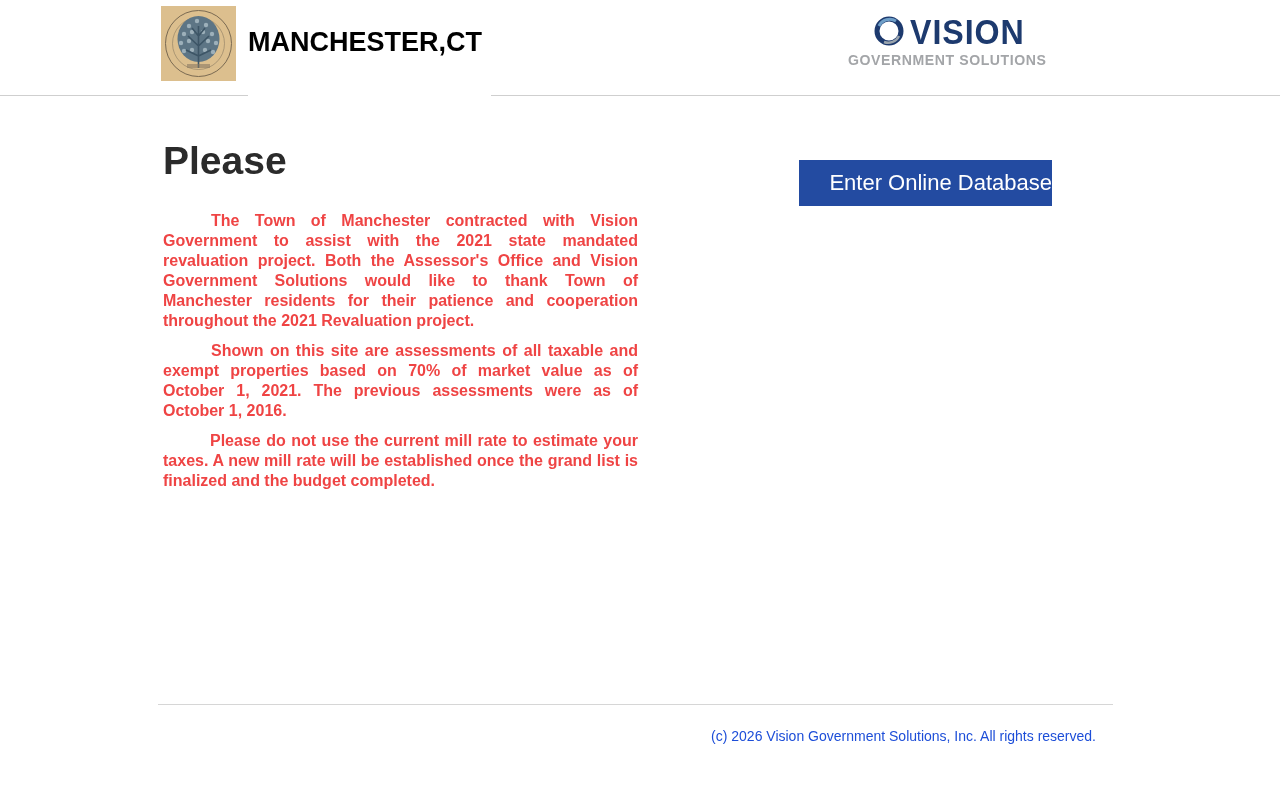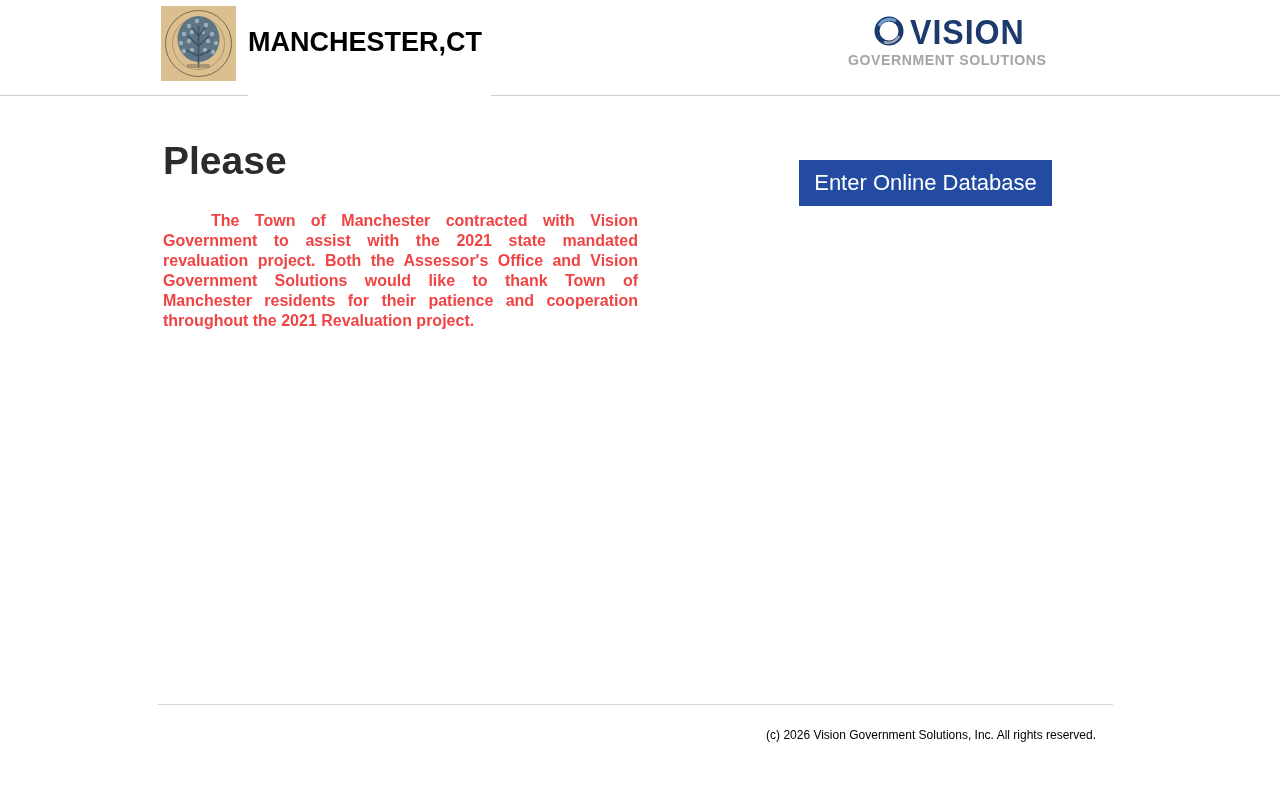--- a/index.html
+++ b/index.html
@@ -104,35 +104,35 @@
     .enter-btn {
       position: absolute;
       left: 799px; top: 160px;
       width: 253px; height: 46px;
       background: #234ba1;
       color: #ffffff;
       border: none;
       font-family: "Liberation Sans", "DejaVu Sans", sans-serif;
       font-size: 22px;
       line-height: 46px;
-      text-align: center;
+      text-align: right;
       padding: 0;
       cursor: pointer;
     }
     .footer-line {
       position: absolute;
       left: 158px; top: 704px;
       width: 955px; height: 1px;
       background: #d6d6d6;
     }
     .copyright {
       position: absolute;
       right: 184px; top: 728px;
-      font-size: 12px;
-      color: #000000;
+      font-size: 14px;
+      color: #1d4ed8;
       white-space: nowrap;
     }
   </style>
 </head>
 <body>
 
 <div class="header">
   <div class="header-line"></div>
 
   <div class="seal">
@@ -176,18 +176,24 @@
   <div class="vision-word">VISION</div>
   <div class="vision-sub">GOVERNMENT SOLUTIONS</div>
 </div>
 
 <h1 class="welcome">Please</h1>
 
 <div class="body-text">
   <p style="text-indent:48px;">
     <span>The Town of Manchester contracted with Vision Government to assist with the 2021 state mandated revaluation project.  Both the Assessor's Office and Vision Government Solutions would like to thank Town of Manchester residents for their patience and cooperation throughout the 2021 Revaluation project.</span>
   </p>
+  <p style="text-indent:48px;">
+    <span>Shown on this site are assessments of all taxable and exempt properties based on 70% of market value as of October 1, 2021. The previous assessments were as of October 1, 2016.</span>
+  </p>
+  <p style="text-indent:47px;">
+    <span>Please do not use the current mill rate to estimate your taxes.  A new mill rate will be established once the grand list is finalized and the budget completed.</span>
+  </p>
 </div>
 
 <button class="enter-btn">Enter Online Database</button>
 
 <div class="footer-line"></div>
 <div class="copyright">(c) 2026 Vision Government Solutions, Inc. All rights reserved.</div>
 
 </body></html>

